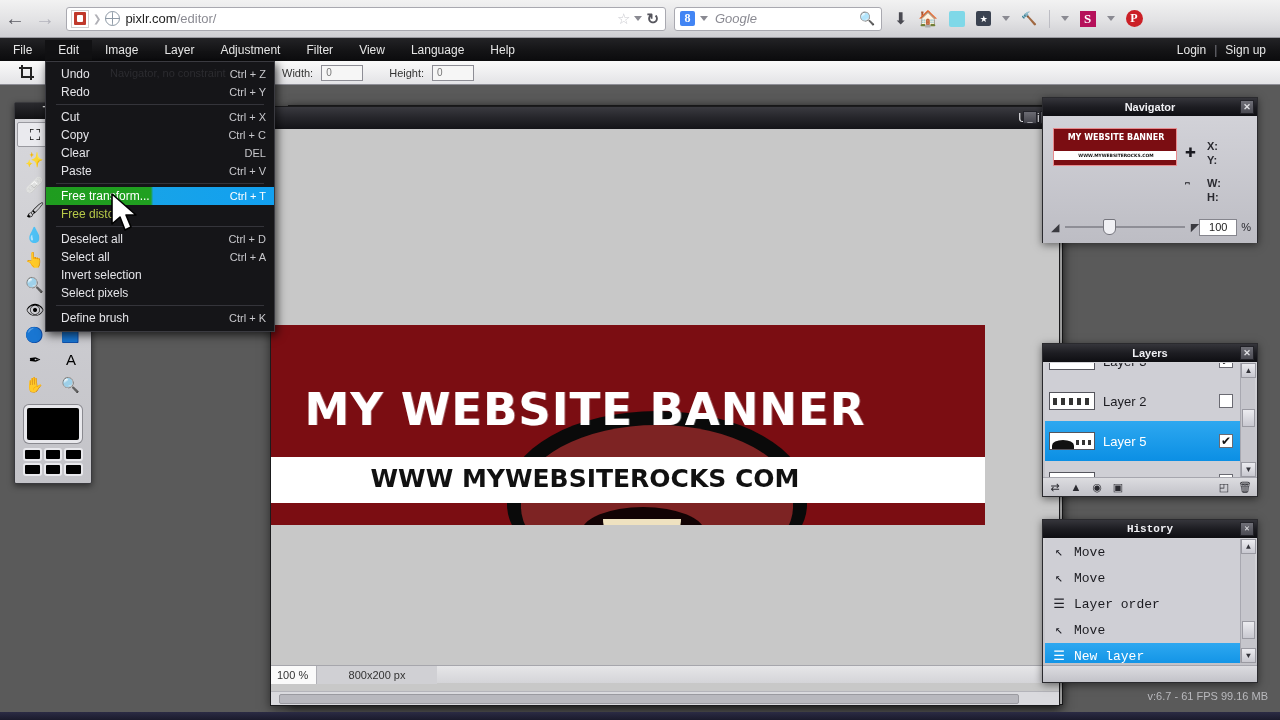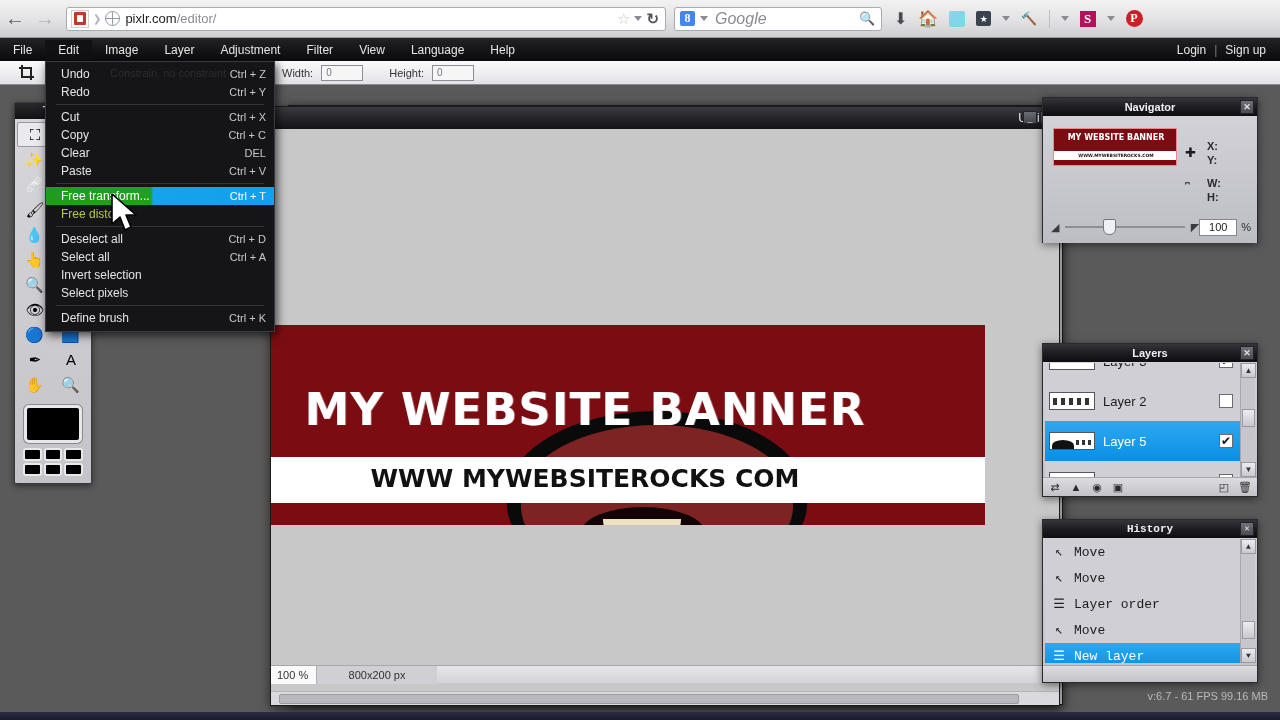--- a/index.html
+++ b/index.html
@@ -39,21 +39,21 @@
   .url-right{ margin-left:auto; display:flex; align-items:center; gap:4px; padding-right:2px;}
   .star{ color:#c9c9cf; font-size:15px; }
   .tri{ width:0;height:0;border-left:4px solid transparent;border-right:4px solid transparent;border-top:5px solid #8a8a92;}
   .reload{ font-size:15px;color:#55555d; font-weight:bold;}
   #search-box{
     width:208px;height:24px;margin-left:8px;background:#fff;border:1px solid #a9a9b0;border-radius:3px;
     display:flex;align-items:center;padding:0 5px;
   }
   #g-badge{width:15px;height:15px;background:#4285f4;color:#fff;font-size:12px;font-weight:bold;
      display:flex;align-items:center;justify-content:center;border-radius:2px;font-family:"Liberation Serif",serif;}
-  #search-placeholder{ font-style:italic;color:#8a8a92;font-size:16px;margin-left:7px;}
+  #search-placeholder{ font-style:italic;color:#8a8a92;font-size:13px;margin-left:7px;}
   #search-mag{ margin-left:auto;color:#6a6a72;font-size:13px;}
   #browser-icons{ display:flex;align-items:center;gap:11px;margin-left:12px;}
   .bicon{ display:flex;align-items:center;justify-content:center;}
   .sep-v{width:1px;height:18px;background:#bdbdc4;}
 
   
   #menubar{
     position:absolute;left:0;top:38px;width:1280px;height:23px;
     background:linear-gradient(180deg,#232326 0%,#151517 50%,#0b0b0d 100%);
     display:flex;align-items:center;color:#e6e6e6;font-size:12px;
@@ -554,21 +554,21 @@
       <div class="sb-grip" style="top:82px"></div>
       <div class="sb-btn" style="position:absolute;bottom:0">▼</div>
     </div>
     <div id="history-foot"></div>
   </div>
 
   <div id="versioninfo">v:6.7 - 61 FPS 99.16 MB</div>
 </div>
 
 <div id="edit-menu">
-  <div id="menu-ghost">Constrain, no constraint</div>
+  <div id="menu-ghost">Navigator, no constraint</div>
   <div id="edit-menu-host">
       <div class="mrow">
         <span>Undo</span>
         <span class="accel">Ctrl + Z</span>
       </div>
       <div class="mrow">
         <span>Redo</span>
         <span class="accel">Ctrl + Y</span>
       </div>
       <div class="msep"></div>

